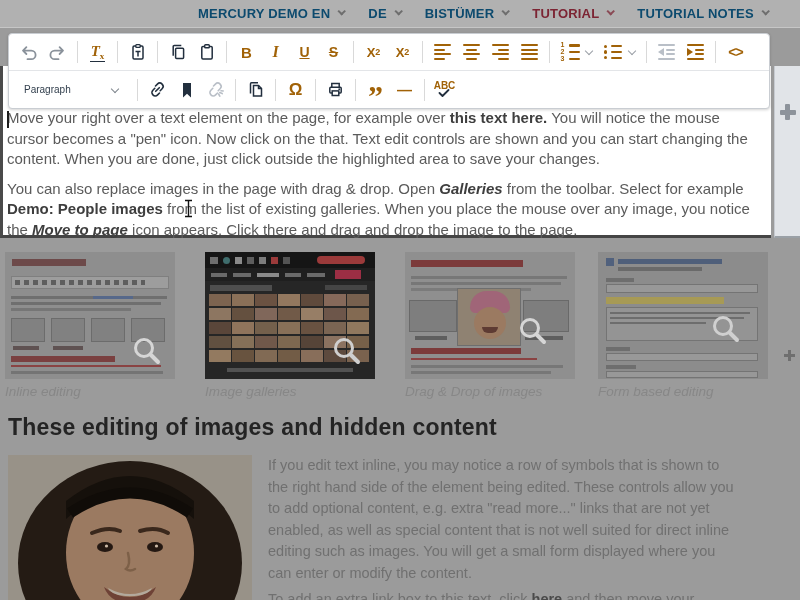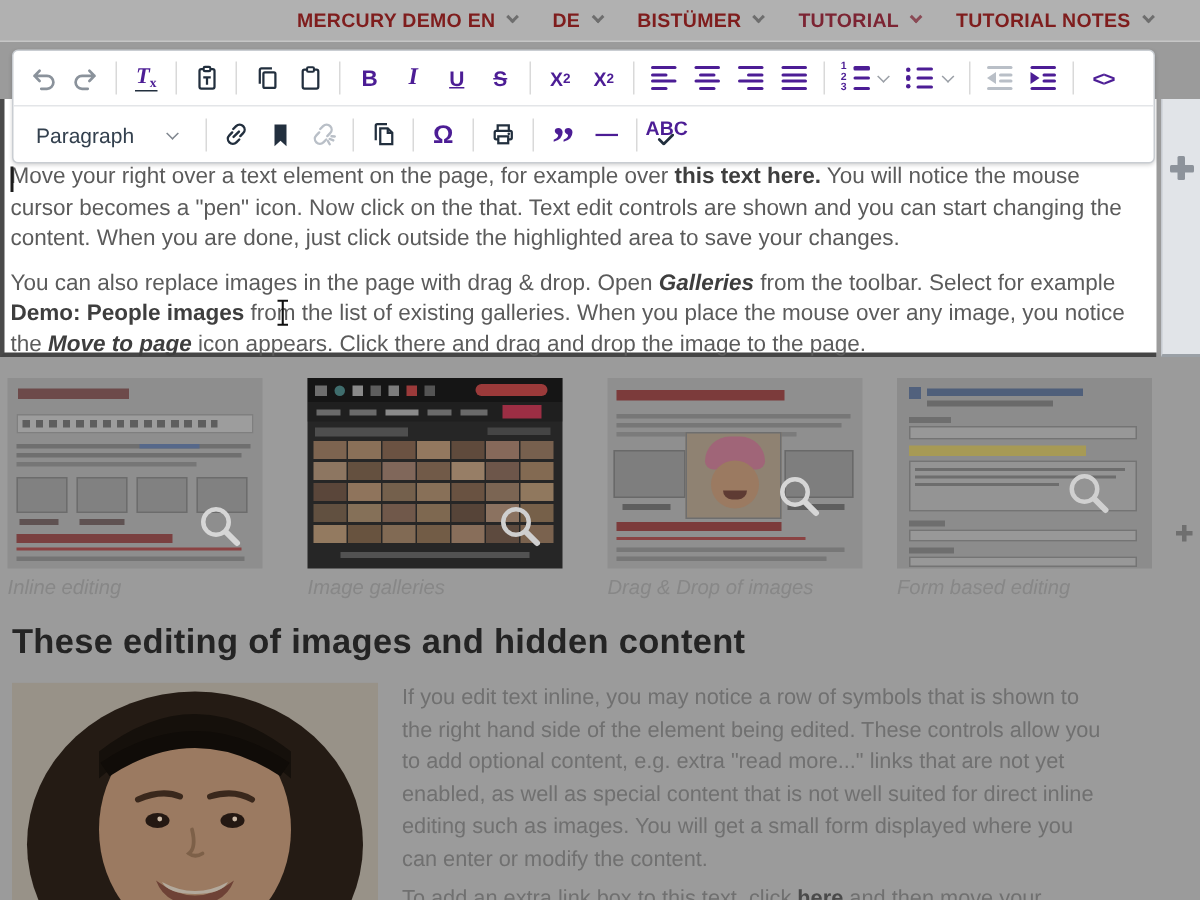--- a/index.html
+++ b/index.html
@@ -3,21 +3,21 @@
 <meta charset="utf-8">
 <style>
   * { margin:0; padding:0; box-sizing:border-box; }
   html,body { width:800px; height:600px; overflow:hidden; font-family:"Liberation Sans",sans-serif; }
   body { position:relative; background:#9b9b9b; }
 
   
   .navbar { position:absolute; left:0; top:0; width:800px; height:28px; background:#b1b1b1;
             border-bottom:1px solid #c6c6c6; display:flex; align-items:center; }
   .nav-menu { display:flex; align-items:center; gap:24px; margin-left:198px; }
-  .nav-item { font-size:13px; font-weight:700; letter-spacing:.2px; color:#7f1d1d; cursor:pointer;
+  .nav-item { font-size:13px; font-weight:700; letter-spacing:.2px; color:#0c4a6e; cursor:pointer;
               display:flex; align-items:center; white-space:nowrap; }
   .nav-item.active { color:#7c2433; }
   .chev { display:inline-block; width:6px; height:6px; border-right:2px solid #6e6e6e;
           border-bottom:2px solid #6e6e6e; transform:rotate(45deg) translateY(-1px);
           margin-left:8px; margin-top:-3px; }
   .nav-item.active .chev { border-color:#8a4a55; }
 
   
   .edit-area { position:absolute; left:0; top:66px; width:771px; height:172px; background:#ffffff;
                border-left:3px solid #4a4a4a; border-bottom:3px solid #454545; }
@@ -37,39 +37,39 @@
                   background:#8d939b; border-radius:1px; }
   .plus::after  { content:""; position:absolute; left:5.5px; top:0; width:5px; height:16px;
                   background:#8d939b; border-radius:1px; }
 
   
   .mce-toolbar { position:absolute; left:8px; top:33px; width:762px; background:#ffffff;
                  border:1px solid #c9cdd2; border-radius:4px; box-shadow:0 1px 3px rgba(0,0,0,.18); }
   .mce-row { display:flex; align-items:center; height:37px; padding:0 5px; }
   .mce-row.first { border-bottom:1px solid #e3e5e8; }
   .tb-btn { min-width:29px; height:29px; display:flex; align-items:center; justify-content:center;
-            color:#4c1d95; cursor:pointer; border-radius:3px; flex:none; }
+            color:#a16207; cursor:pointer; border-radius:3px; flex:none; }
   .tb-btn.disabled { color:#b9bfc7; cursor:default; }
   .tb-sep { width:1px; height:22px; background:#d9d9d9; margin:0 5px; flex:none; }
   .glyph-b { font-weight:800; font-size:15px; }
   .glyph-i { font-family:"Liberation Serif",serif; font-style:italic; font-size:16px; font-weight:700; }
   .glyph-u { font-size:14px; font-weight:700; text-decoration:underline; }
   .glyph-s { font-size:14px; font-weight:700; text-decoration:line-through; }
   .glyph-x { font-size:13px; font-weight:700; }
   .glyph-x sub, .glyph-x sup { font-size:9px; font-weight:700; }
   .glyph-code { font-size:14px; font-weight:800; letter-spacing:-1px; }
   .glyph-omega { font-size:17px; font-weight:600; }
   .glyph-quote { font-family:"Liberation Serif",serif; font-size:30px; font-weight:700; line-height:8px;
                  padding-top:12px; }
   .glyph-hr { font-size:15px; font-weight:800; }
   .clearfmt { font-family:"Liberation Serif",serif; font-style:italic; font-size:15px; font-weight:700;
               border-bottom:1.5px solid #222f3e; padding:0 1px; }
   .clearfmt small { font-size:9px; font-style:normal; vertical-align:-3px; }
   .abc-check { display:flex; flex-direction:column; align-items:center; line-height:7px; }
-  .abc-check .abc { font-size:13px; font-weight:800; letter-spacing:0; }
+  .abc-check .abc { font-size:10px; font-weight:800; letter-spacing:0; }
   .al { width:17px; }
   .al i { display:block; height:2.2px; background:currentColor; margin:2.6px 0; border-radius:1px; }
   .al.left  i:nth-child(2), .al.left  i:nth-child(4) { width:11px; }
   .al.center i:nth-child(2), .al.center i:nth-child(4) { width:11px; margin-left:auto; margin-right:auto; }
   .al.right i:nth-child(2), .al.right i:nth-child(4) { width:11px; margin-left:auto; }
   .lst { display:flex; flex-direction:column; gap:2.6px; }
   .lst .lr { display:flex; align-items:center; gap:3px; }
   .lst .mk { width:6px; font-size:7px; font-weight:800; line-height:4px; color:currentColor; text-align:center; }
   .lst .dot { width:3.2px; height:3.2px; border-radius:50%; background:currentColor; margin:0 1.4px; }
   .lst .bar { width:11px; height:2.2px; background:currentColor; border-radius:1px; }
@@ -77,21 +77,21 @@
   .ind i { display:block; height:2.2px; background:currentColor; margin:2.6px 0 2.6px auto;
            border-radius:1px; width:17px; }
   .ind i.short { width:9px; }
   .ind .tri { position:absolute; left:0; top:7px; width:0; height:0;
               border-top:4px solid transparent; border-bottom:4px solid transparent; }
   .ind.in .tri { border-left:6px solid currentColor; }
   .ind.out .tri { border-right:6px solid currentColor; }
   .chev-s { width:6px; height:6px; border-right:1.8px solid #9a9fa6; border-bottom:1.8px solid #9a9fa6;
             transform:rotate(45deg); margin:0 6px 2px 2px; flex:none; cursor:pointer; }
   .fmt-select { display:flex; align-items:center; height:29px; padding:0 8px 0 10px; cursor:pointer;
-                color:#33404e; font-size:14px; min-width:118px; }
+                color:#33404e; font-size:10px; min-width:118px; }
   .fmt-select .chev-s { margin-left:auto; border-color:#7e858d; }
 
   
   .thumb { position:absolute; top:252px; width:170px; height:127px; overflow:hidden; cursor:pointer; }
   .thumb .mag { position:absolute; right:12px; bottom:12px; }
   .deco { position:absolute; }
   .caption { position:absolute; top:384px; font-size:13.5px; font-style:italic; color:#878787; }
   .mini-plus { position:absolute; left:784px; top:350px; width:11px; height:11px; cursor:pointer; }
   .mini-plus::before { content:""; position:absolute; left:0; top:4px; width:11px; height:3.4px; background:#6f6f6f; }
   .mini-plus::after  { content:""; position:absolute; left:3.8px; top:0; width:3.4px; height:11px; background:#6f6f6f; }

